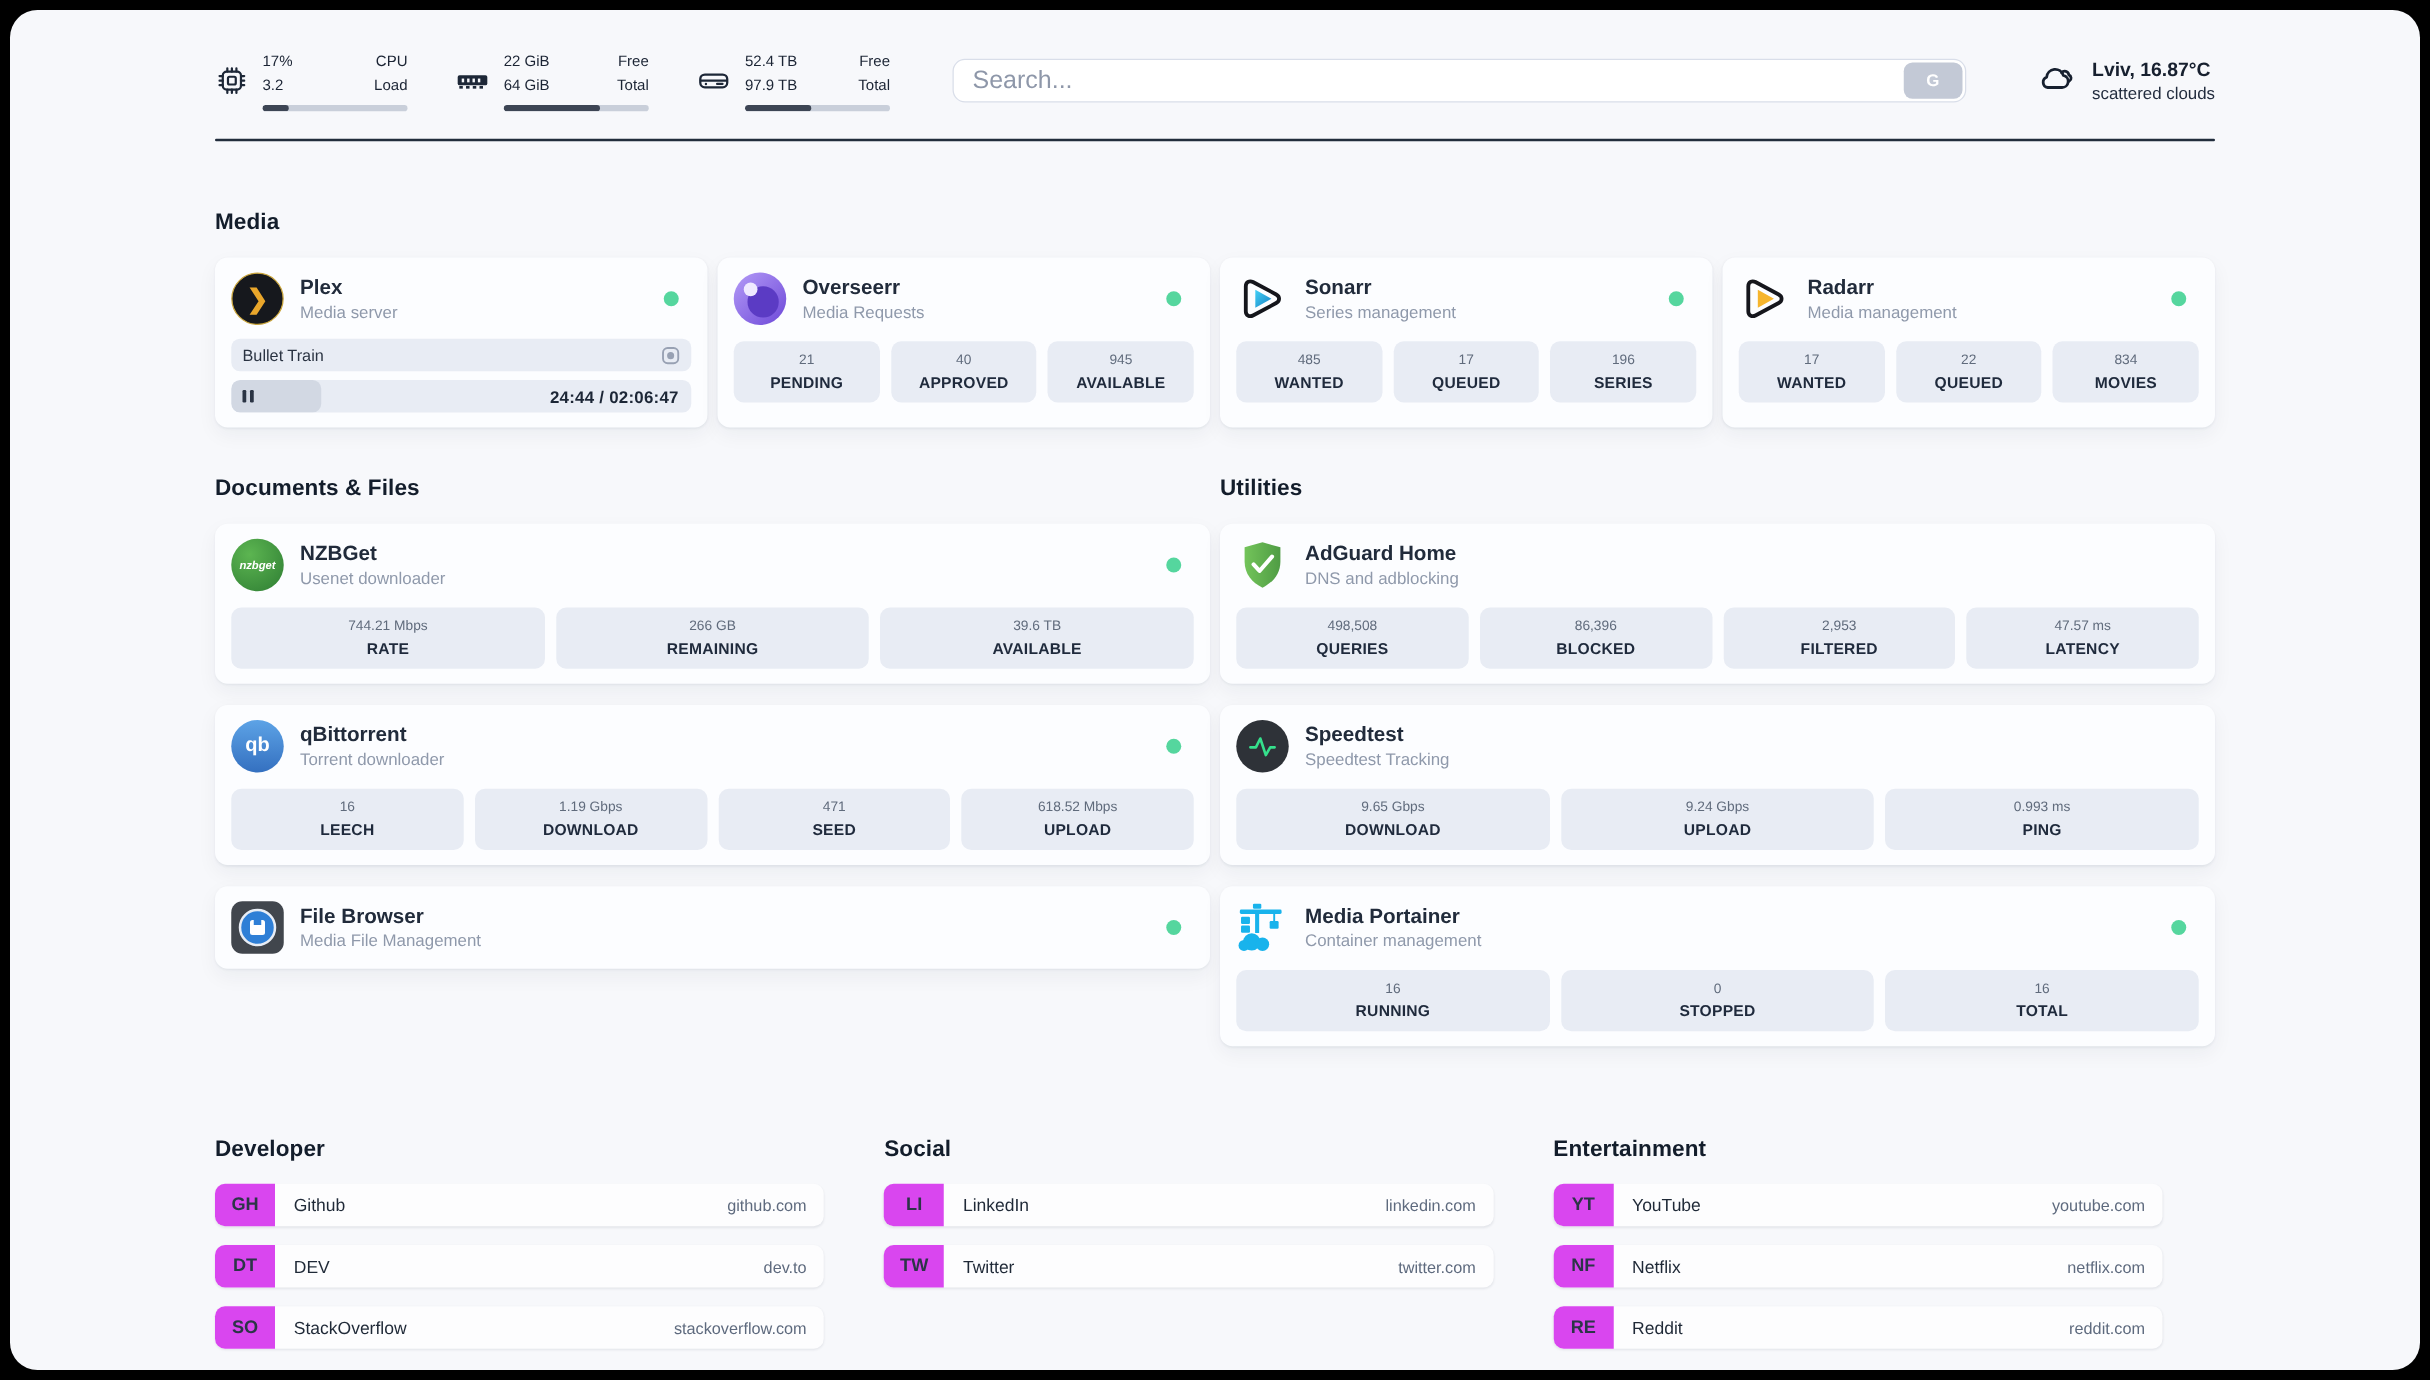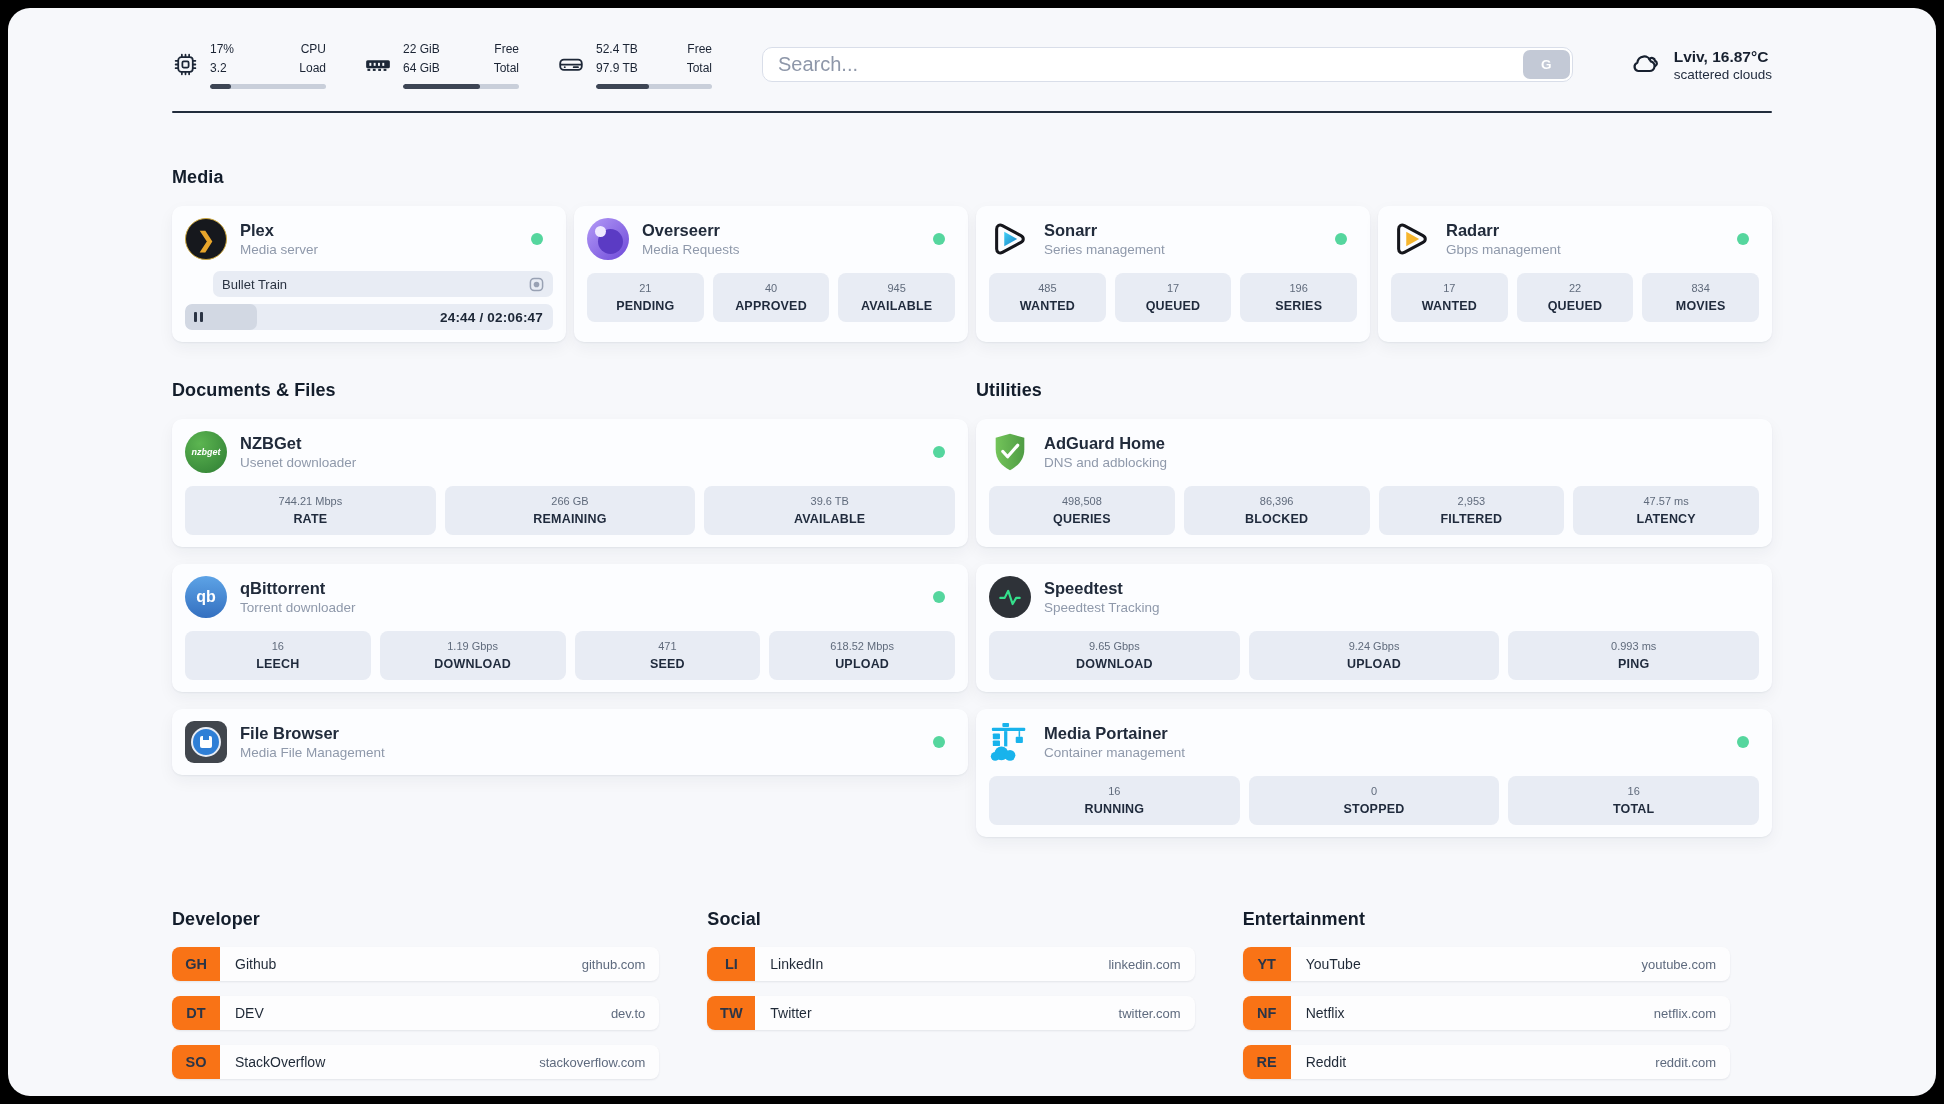--- a/index.html
+++ b/index.html
@@ -51,21 +51,21 @@
   .app-desc  { font-size:13.5px; color:#8f99ab; line-height:18px; }
   .dot { width:12px; height:12px; border-radius:50%; margin-left:auto; margin-right:10px; }
 
   .stats { display:flex; gap:9px; margin-top:13px; }
   .stat { flex:1; background:#e8ecf4; border-radius:8px; text-align:center; padding:6px 4px 7px; }
   .stat-v { font-size:11px; color:#606b7c; line-height:19px; }
   .stat-l { font-size:12.5px; font-weight:700; color:#1f2a3c; letter-spacing:.2px; line-height:17px; }
 
   .media-row { margin-top:11px; background:#e8ecf4; border-radius:7px; height:26px;
           display:flex; align-items:center; padding:0 9px; font-size:13px;
-          font-weight:500; color:#2a3342;margin-left:28px; }
+          font-weight:500; color:#2a3342; }
   .media-row .cast { margin-left:auto; display:flex; align-items:center; }
   .progress-row { margin-top:7px; background:#e8ecf4; border-radius:7px; height:26px;
           position:relative; overflow:hidden; }
   .progress-fill { height:100%; background:#d2d8e3; border-radius:7px;
           display:flex; align-items:center; padding-left:9px; }
   .pause { display:flex; gap:2.5px; }
   .pause i { width:3px; height:10px; background:#2b3444; border-radius:1px; }
   .ptime { position:absolute; right:10px; top:0; bottom:0; display:flex; align-items:center;
           font-size:13.5px; font-weight:600; color:#1c2636; letter-spacing:.2px; }
 
@@ -84,21 +84,21 @@
   .fb-flop::after { content:""; position:absolute; left:3px; top:0; width:6px; height:4px;
           background:#2f7fd6; }
 
   
   .bookmarks { margin-top:72px; display:grid; grid-template-columns:repeat(3,1fr);
           gap:48px; padding-right:42px; }
   .bm-group h2 { margin-bottom:17px; }
   .bm-stack { display:flex; flex-direction:column; gap:15px; }
   .bm-row { height:34px; background:#fdfdfe; border-radius:8px; display:flex;
           align-items:stretch; box-shadow:0 1px 2px rgba(25,35,60,.09); cursor:pointer; }
-  .bm-abbr { width:48px; background:#f97316; border-radius:8px 0 0 8px; display:flex;
+  .bm-abbr { width:48px; background:#d946ef; border-radius:8px 0 0 8px; display:flex;
           align-items:center; justify-content:center; font-size:14.5px; font-weight:600;
           color:#2b3547; }
   .bm-name { align-self:center; margin-left:15px; font-size:14px; font-weight:500; color:#1f2937; }
   .bm-url  { margin-left:auto; align-self:center; margin-right:14px; font-size:13px; color:#5e6a7e; }
 </style>
 </head>
 <body>
 
 <div class="page">
 
@@ -299,21 +299,21 @@
         </div>
       </div>
       <div class="card">
         <div class="card-head">
           <div class="app-icon"><svg width="42" height="42" viewBox="0 0 44 44">
               <path d="M14 8c-3-1.6-6 .2-6 3.6v20.8c0 3.4 3 5.2 6 3.6l19.5-10.4c3.2-1.7 3.2-5.5 0-7.2Z" fill="none" stroke="#15161c" stroke-width="3.2" stroke-linejoin="round"></path>
               <path d="M16 14.5v15l13.5-7.5Z" fill="#f6b52d"></path>
             </svg></div>
           <div>
             <div class="app-title">Radarr</div>
-            <div class="app-desc">Gbps management</div>
+            <div class="app-desc">Media management</div>
           </div>
           <div class="dot" style="background: rgb(85, 214, 158);"></div>
         </div>
         <div class="stats">
           <div class="stat">
             <div class="stat-v">17</div>
             <div class="stat-l">WANTED</div>
           </div>
           <div class="stat">
             <div class="stat-v">22</div>

